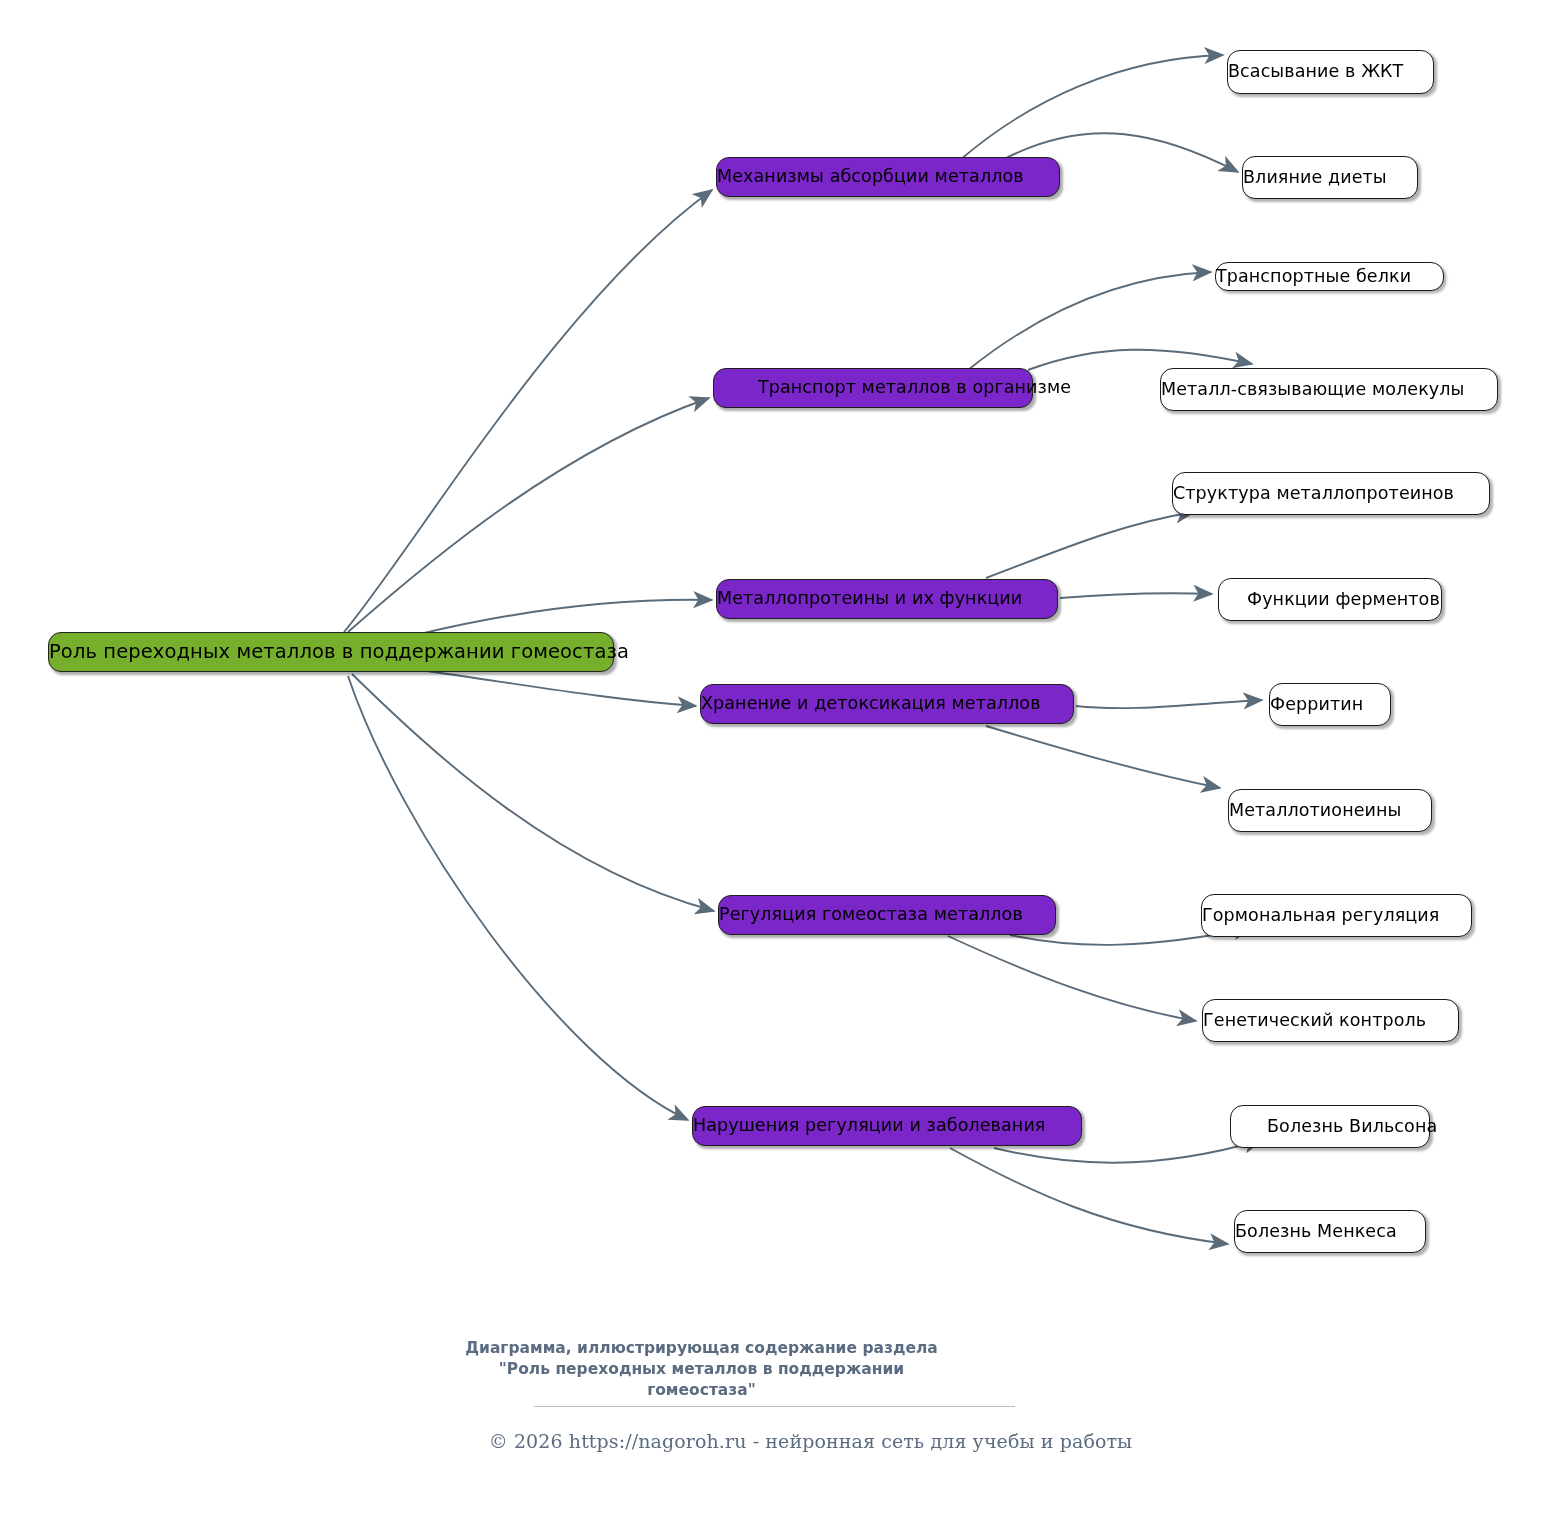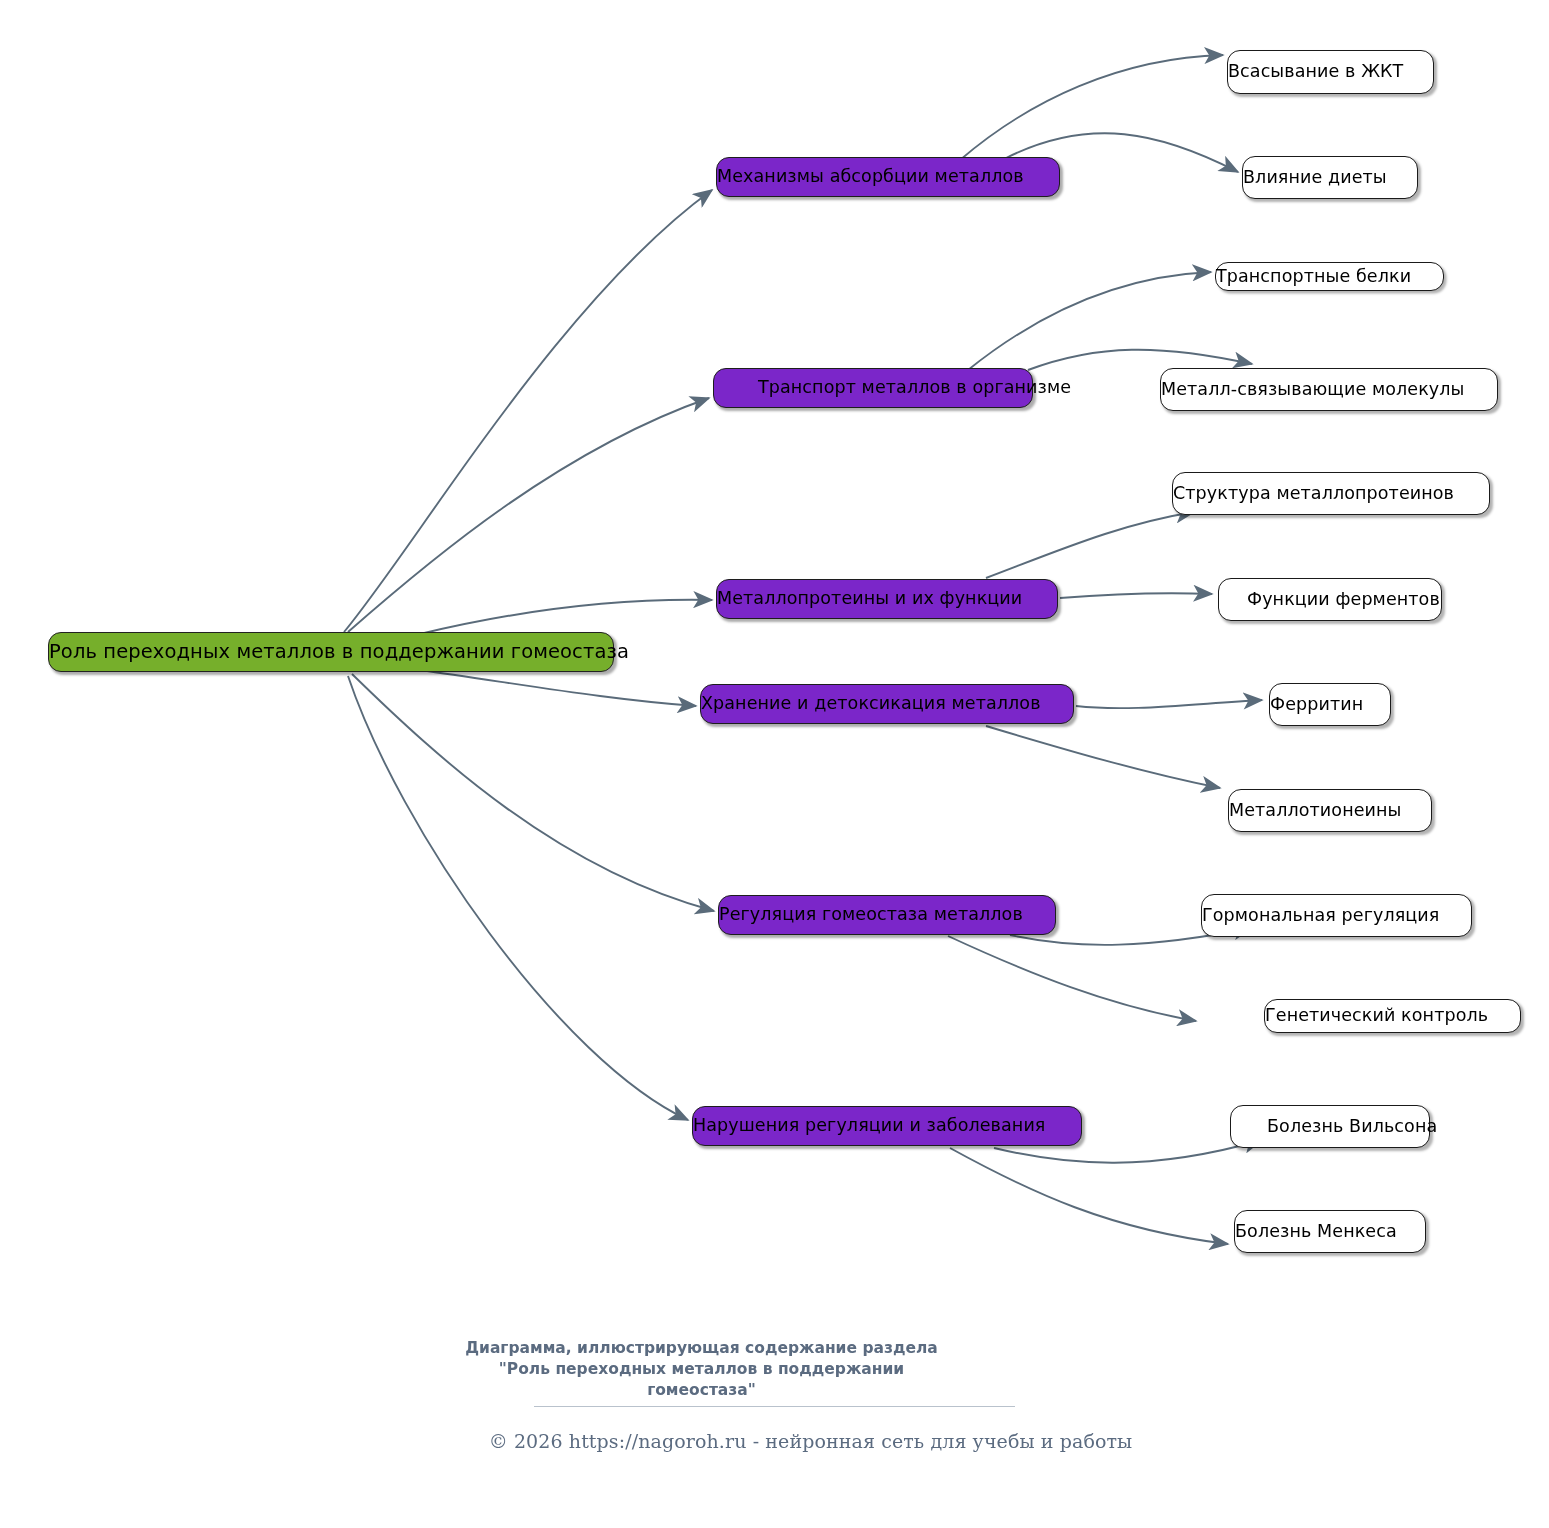--- a/index.html
+++ b/index.html
@@ -187,21 +187,21 @@
   <div class="node node-leaf" style="left:1228px; top:789px; width:204px; height:43px;">
     <span>Металлотионеины</span>
   </div>
 
   <div class="node node-branch" style="left:718px; top:895px; width:338px; height:40px;">
     <span>Регуляция гомеостаза металлов</span>
   </div>
   <div class="node node-leaf" style="left:1195px; top:894px; width:271px; height:43px;margin-left:6px;">
     <span>Гормональная регуляция</span>
   </div>
-  <div class="node node-leaf" style="left:1264px; top:999px; width:257px; height:34px;">
+  <div class="node node-leaf" style="left:1202px; top:999px; width:257px; height:43px;">
     <span>Генетический контроль</span>
   </div>
 
   <div class="node node-branch" style="left:692px; top:1106px; width:390px; height:40px;">
     <span>Нарушения регуляции и заболевания</span>
   </div>
   <div class="node node-leaf" style="left:1230px; top:1105px; width:200px; height:43px;padding-left:36px;">
     <span>Болезнь Вильсона</span>
   </div>
   <div class="node node-leaf" style="left:1234px; top:1210px; width:192px; height:43px;">

